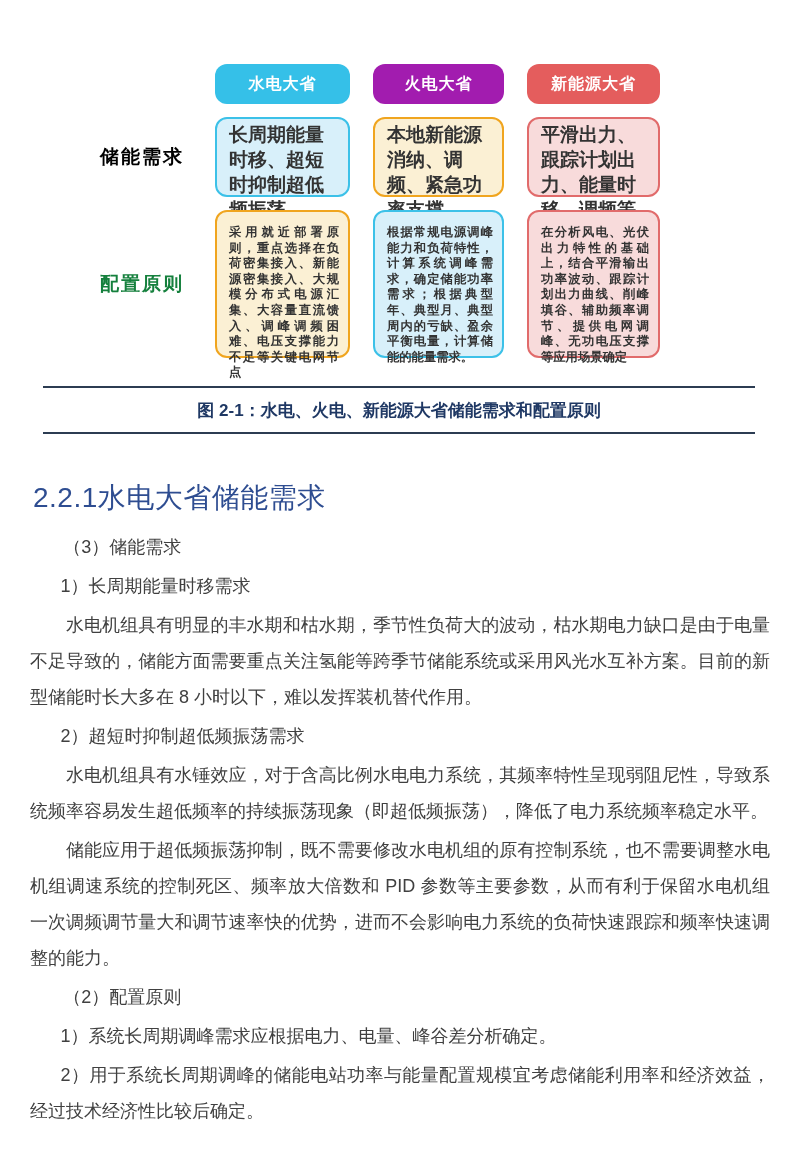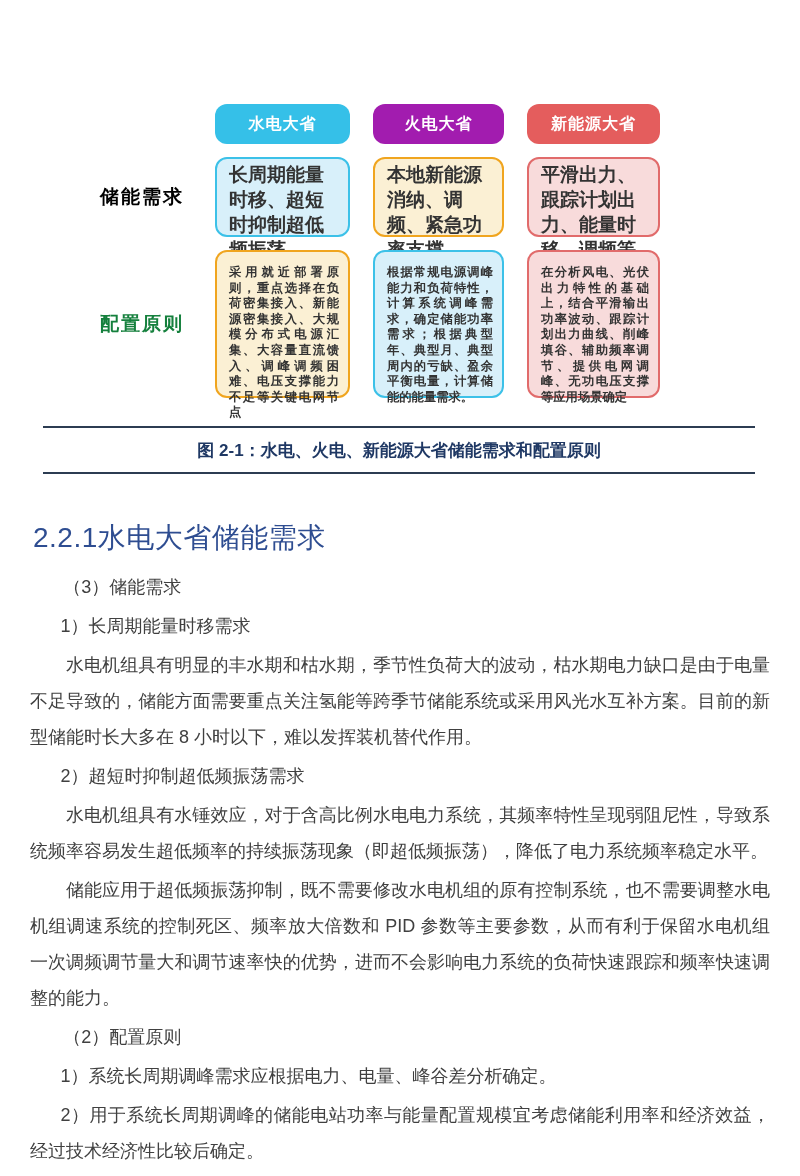--- a/index.html
+++ b/index.html
@@ -6,21 +6,20 @@
   html,body { background:#ffffff; }
   body { font-family:"Liberation Sans","DejaVu Sans",sans-serif; }
   .page {
     position:relative; width:800px; height:1176px; margin:0 auto;
     background:#ffffff; overflow:hidden;
   }
 
   
   .diagram {
     padding:64px 0 0 30px;
-    margin-top:40px;
   }
   .diagram-grid {
     display:grid;
     grid-template-columns:162px 135px 131px 133px;
     grid-template-rows:40px 80px 148px;
     column-gap:23px;
     row-gap:13px;
   }
   .row-label {
     display:flex; align-items:center; justify-content:flex-end;

